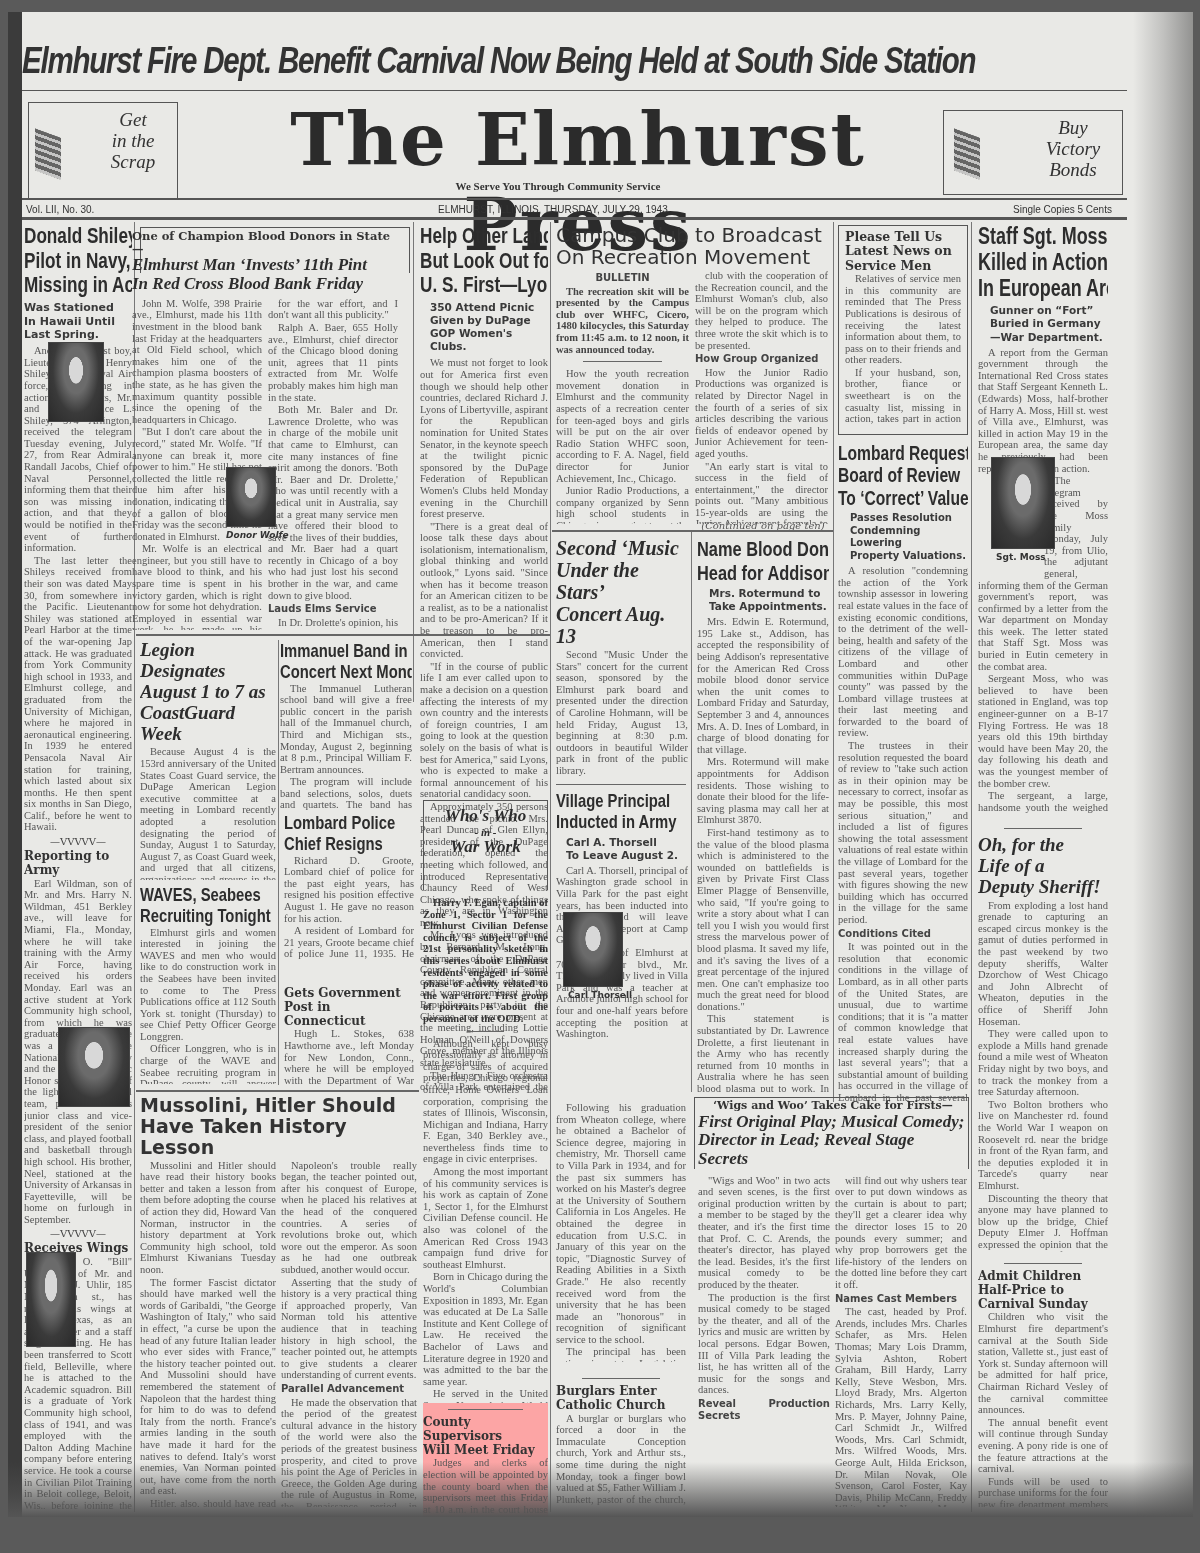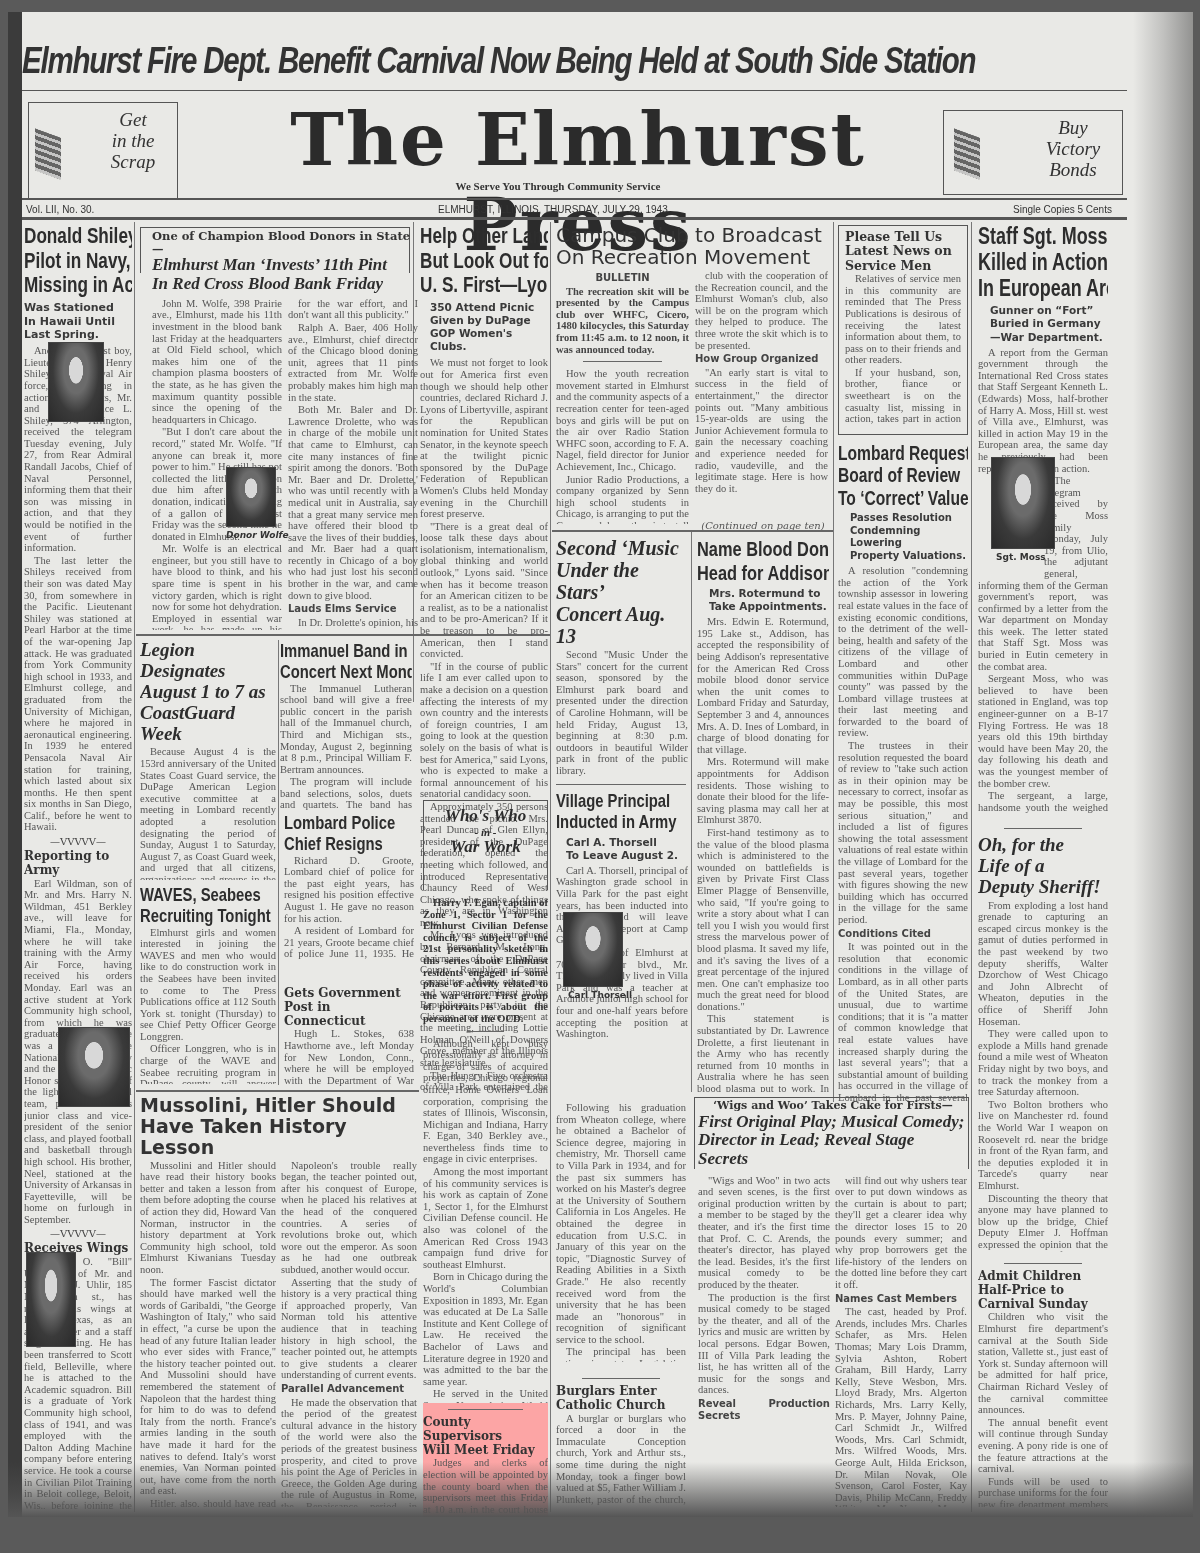--- a/index.html
+++ b/index.html
@@ -92,34 +92,34 @@
     <div class="body">
         <p>William O. "Bill" Uhlir, son of Mr. and Mrs. Otto J. Uhlir, 185 N. Wilson st., has received his wings at Laredo, Texas, as an aerial gunner and a staff sergeant rating. He has been transferred to Scott field, Belleville, where he is attached to the Academic squadron. Bill is a graduate of York Community high school, class of 1941, and was employed with the Dalton Adding Machine company before entering service. He took a course in Civilian Pilot Training in Beloit college, Beloit, Wis., before joining the United States Army Air forces.</p>
       </div>
 
   </div>
   <div class="photo" style="left:40px;top:330px;width:56px;height:80px;"></div>
   <div class="photo" style="left:50px;top:1015px;width:72px;height:80px;"></div>
   <div class="photo" style="left:18px;top:1240px;width:50px;height:95px;"></div>
 
   <div class="box" style="left:132px;top:215px;width:270px;height:46px;border-bottom:none;"></div>
-  <div class="story" style="left:144px;top:218px;width:266px;height:400px;">
+  <div class="story" style="left:124px;top:218px;width:266px;height:400px;">
     <div class="h-serif" style="font-size:11.5px;">One of Champion Blood Donors in State—</div>
     <div class="h-ital" style="font-size:17px;">Elmhurst Man ‘Invests’ 11th Pint</div>
     <div class="h-ital" style="font-size:17px;margin-bottom:4px;">In Red Cross Blood Bank Friday</div>
     <div style="display:flex;gap:6px;">
       <div class="body" style="width:130px;">
         <p>John M. Wolfe, 398 Prairie ave., Elmhurst, made his 11th investment in the blood bank last Friday at the headquarters at Old Field school, which makes him one of the champion plasma boosters of the state, as he has given the maximum quantity possible since the opening of the headquarters in Chicago.</p>
         <p>"But I don't care about the record," stated Mr. Wolfe. "If anyone can break it, more power to him." He still has not collected the little red ribbon due him after his eighth donation, indicating the giving of a gallon of blood. Last Friday was the second time he donated in Elmhurst.</p>
         <p>Mr. Wolfe is an electrical engineer, but you still have to have blood to think, and his spare time is spent in his victory garden, which is right now for some hot dehydration. Employed in essential war work, he has made up his mind to do everything he can as a civilian at war.</p>
 
       </div>
       <div class="body" style="width:130px;">
         <p>for the war effort, and I don't want all this publicity."</p>
-        <p>Ralph A. Baer, 406 Holly ave., Elmhurst, chief director of the Chicago blood doning unit, agrees that 11 pints extracted from Mr. Wolfe probably makes him high man in the state.</p>
+        <p>Ralph A. Baer, 655 Holly ave., Elmhurst, chief director of the Chicago blood doning unit, agrees that 11 pints extracted from Mr. Wolfe probably makes him high man in the state.</p>
         <p>Both Mr. Baler and Dr. Lawrence Drolette, who was in charge of the mobile unit that came to Elmhurst, can cite many instances of fine spirit among the donors. 'Both Mr. Baer and Dr. Drolette,' who was until recently with a medical unit in Australia, say that a great many service men have offered their blood to save the lives of their buddies, and Mr. Baer had a quart recently in Chicago of a boy who had just lost his second brother in the war, and came down to give blood.</p>
         <div class="subhd">Lauds Elms Service</div>
         <p>In Dr. Drolette's opinion, his three days at the Elmhurst headquarters was the best his unit has seen in a month around the Chicago area. "The cooperation is excellent here, and the utilities are very good," he stated. "We are satisfied with the quality of the donors as well as the quantity. "Blood plasma is the answer to why we have such a low mortality rate, and doctors are looking forward to increased use of it after the war." The first time the mobile unit came to Elmhurst it was in August, 1942. The visit last week was the fifth in 11 months.</p>
       </div>
     </div>
   </div>
   <div class="photo" style="left:218px;top:455px;width:50px;height:60px;"></div>
   <div class="caption" style="left:218px;top:518px;font-style:italic;">Donor Wolfe</div>
   <div class="row-rule" style="left:128px;top:622px;width:414px;"></div>
 
@@ -141,26 +141,27 @@
   </div>
 
   <div class="story" style="left:548px;top:212px;width:272px;height:300px;">
     <div class="h-sans" style="font-size:20px;">Campus Club to Broadcast</div>
     <div class="h-sans" style="font-size:20px;margin-bottom:2px;">On Recreation Movement</div>
     <div style="display:flex;gap:6px;">
       <div class="body" style="width:133px;">
         <div class="subhd" style="text-align:center;">BULLETIN</div>
         <p style="font-weight:bold;color:#444">The recreation skit will be presented by the Campus club over WHFC, Cicero, 1480 kilocycles, this Saturday from 11:45 a.m. to 12 noon, it was announced today.</p>
         <div class="short-rule"></div>
-        <p>How the youth recreation movement started in Elmhurst and the community aspects of a recreation center for teen-aged boys and girls will be put on the air over Radio Station WHFC soon, according to F. A. Nagel, field director for Junior Achievement, Inc., Chicago.</p>
+        <p>How the youth recreation movement donation in Elmhurst and the community aspects of a recreation center for teen-aged boys and girls will be put on the air over Radio Station WHFC soon, according to F. A. Nagel, field director for Junior Achievement, Inc., Chicago.</p>
           <p>Junior Radio Productions, a company organized by Senn high school students in Chicago, is arranging to put the Campus club on the air to tell how the York Community and Immaculate Conception high school students got together with the Elmhurst Recreation council and civic leaders in the community to organize a recreation program for teen-aged boys and girls.</p>
       </div>
       <div class="body" style="width:133px;">
         <p>club with the cooperation of the Recreation council, and the Elmhurst Woman's club, also will be on the program which they helped to produce. The three wrote the skit which is to be presented.</p>
         <div class="subhd">How Group Organized</div>
+        <p>How the Junior Radio Productions was organized is related by Director Nagel in the fourth of a series of six articles describing the various fields of endeavor opened by Junior Achievement for teen-aged youths.</p>
           <p>"An early start is vital to success in the field of entertainment," the director points out. "Many ambitious 15-year-olds are using the Junior Achievement formula to gain the necessary coaching and experience needed for radio, vaudeville, and the legitimate stage. Here is how they do it.</p>
       </div>
     </div>
   </div>
   <div class="cont" style="position:absolute;left:690px;top:505px;width:130px;">(Continued on page ten)</div>
   <div class="row-rule" style="left:544px;top:518px;width:281px;"></div>
 
   <div class="box" style="left:830px;top:213px;width:130px;height:210px;">
     <div style="padding:4px 6px;">
       <div class="h-serif" style="font-size:12.5px;">Please Tell Us</div>

